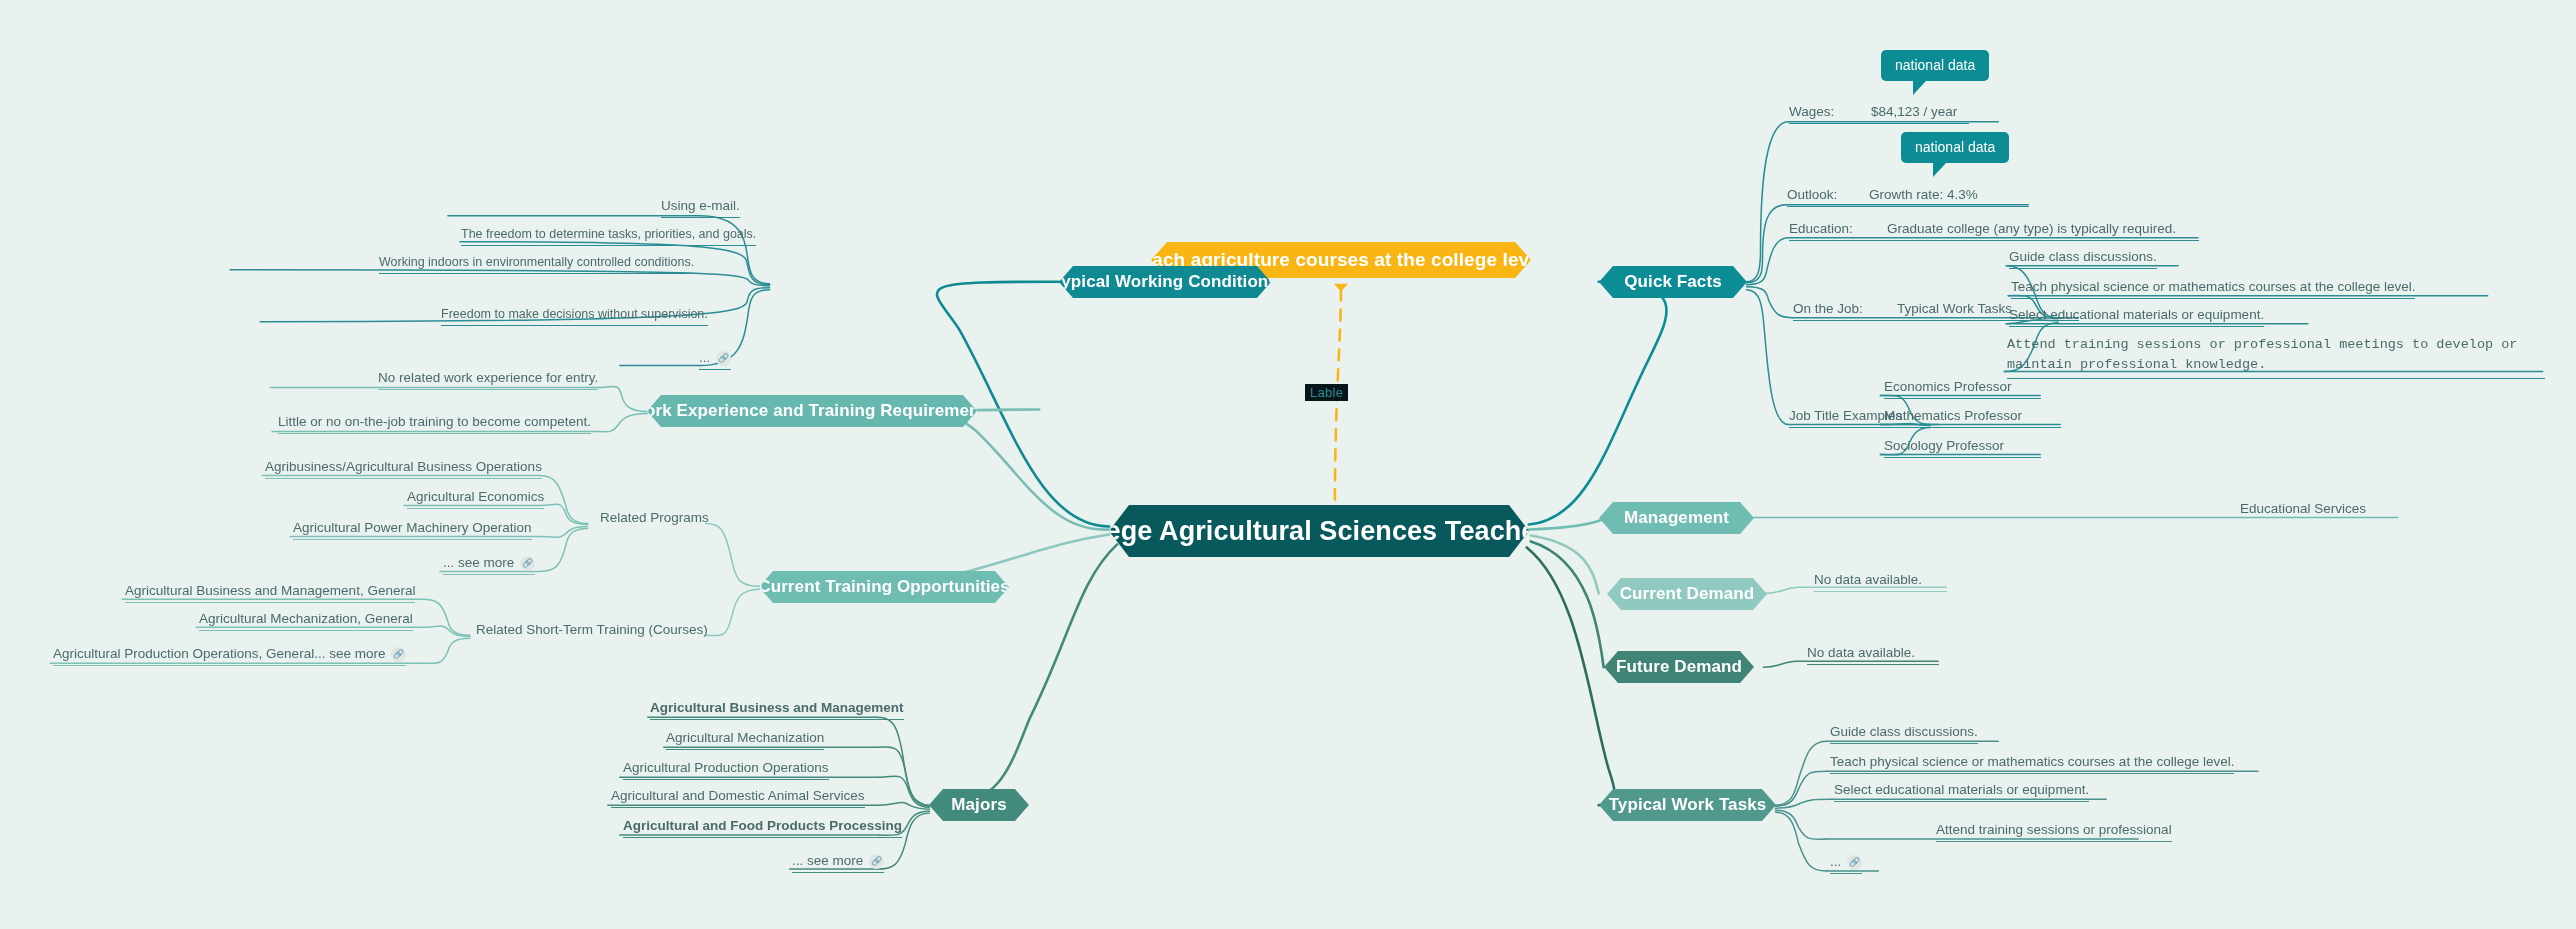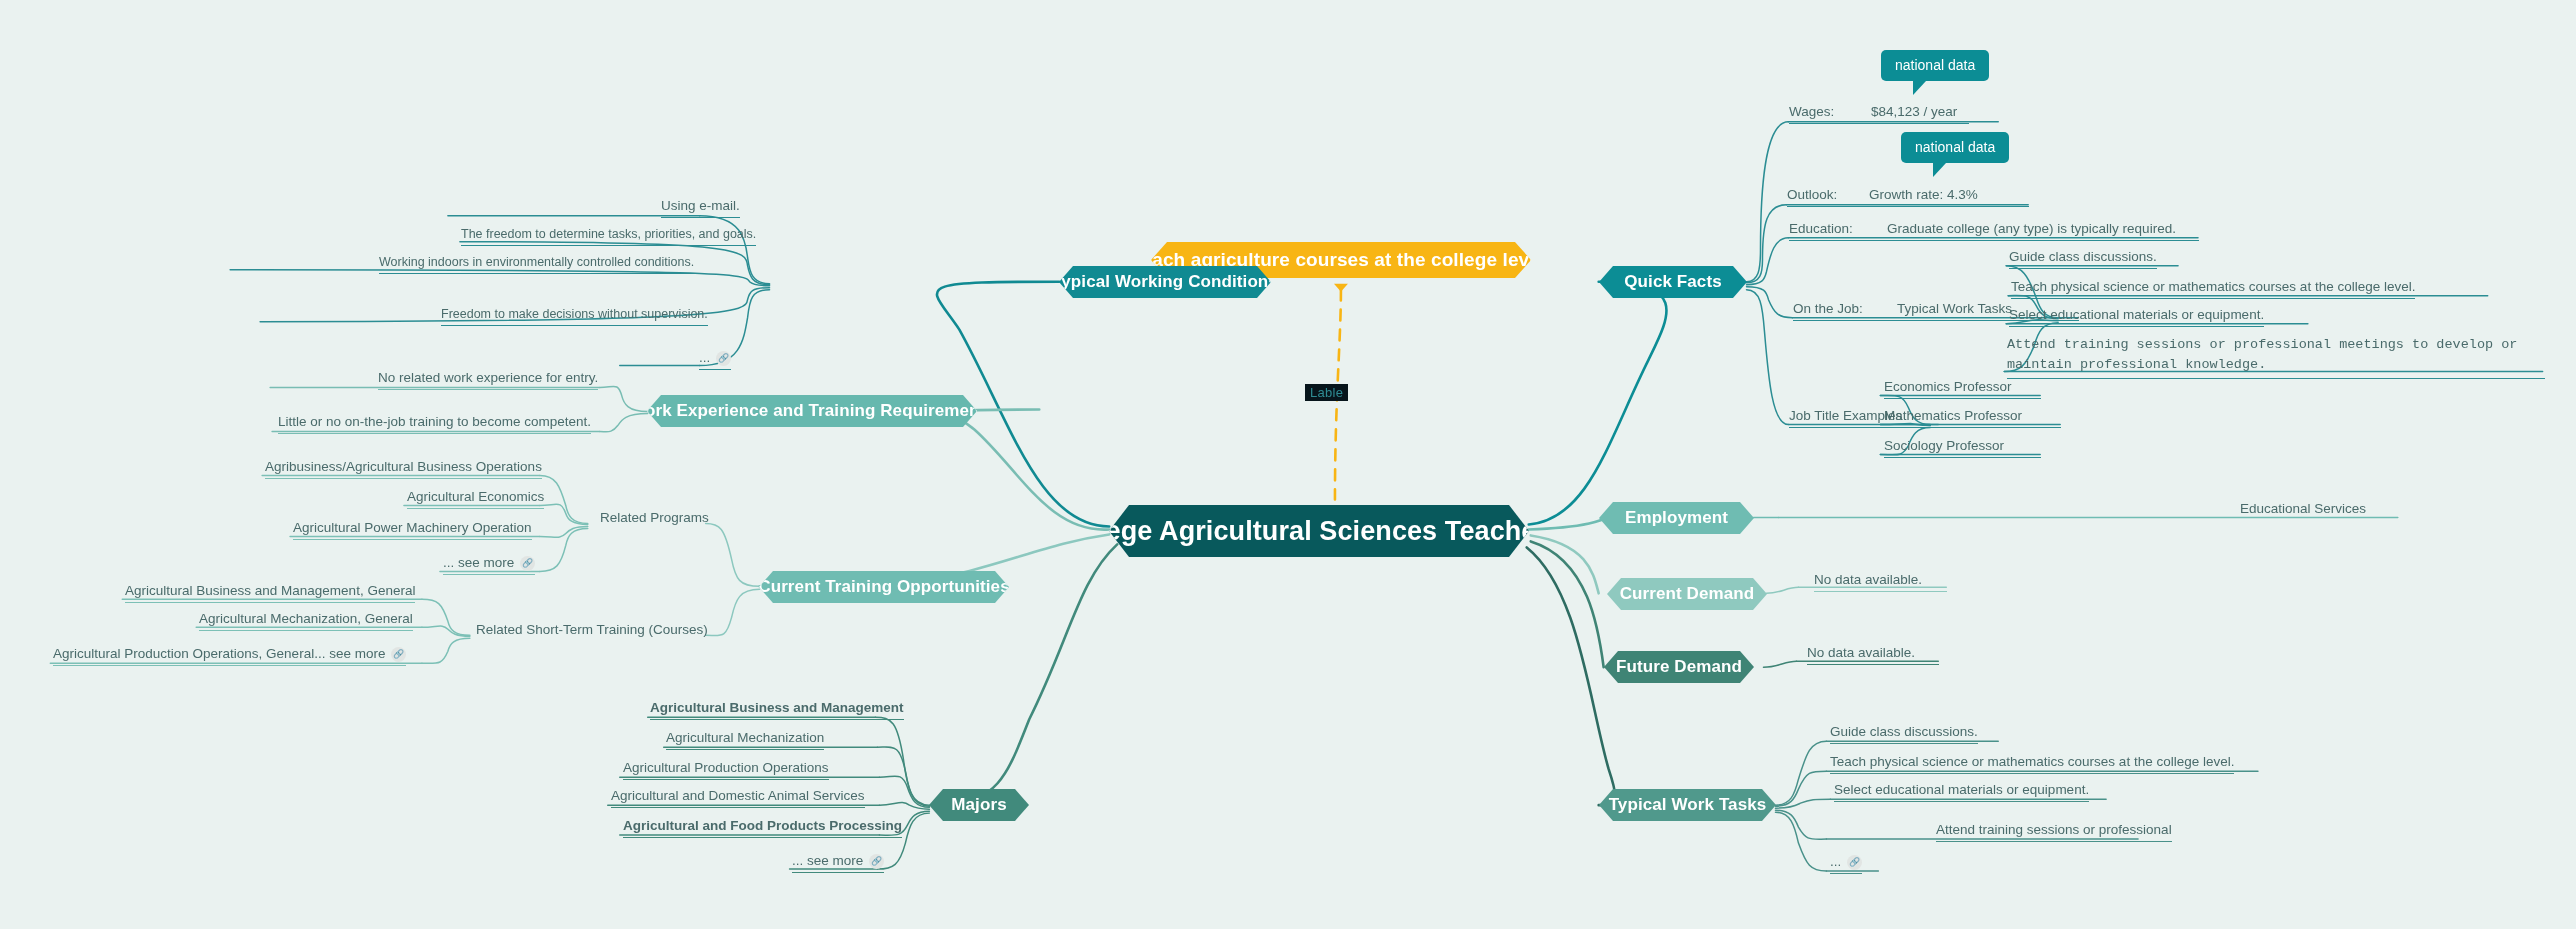--- a/index.html
+++ b/index.html
@@ -346,21 +346,21 @@
     <span>Economics Professor</span>
   </div>
   <div class="leaf" style="left:1884px; top:408px; border-bottom:1.5px solid #2b8d93; width:177px;">
     <span>Mathematics Professor</span>
   </div>
   <div class="leaf" style="left:1884px; top:438px; border-bottom:1.5px solid #2b8d93; width:157px;">
     <span>Sociology Professor</span>
   </div>
 
   <div class="hex branch" style="left:1599px; top:502px; width:155px; background:#6fbcb2;">
-    <span>Employment</span>
+    <span>Management</span>
   </div>
   <div class="plain" style="left:2240px; top:501px;">Educational Services</div>
 
   <div class="hex branch" style="left:1607px; top:578px; width:160px; background:#8fc9bf;">
     <span>Current Demand</span>
   </div>
   <div class="leaf" style="left:1814px; top:572px; border-bottom:1.5px solid #8fc9bf; width:133px;">
     <span>No data available.</span>
   </div>
 

